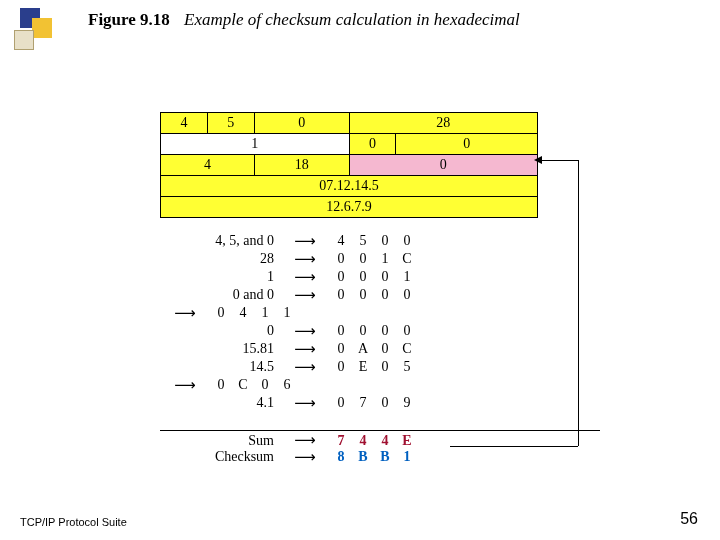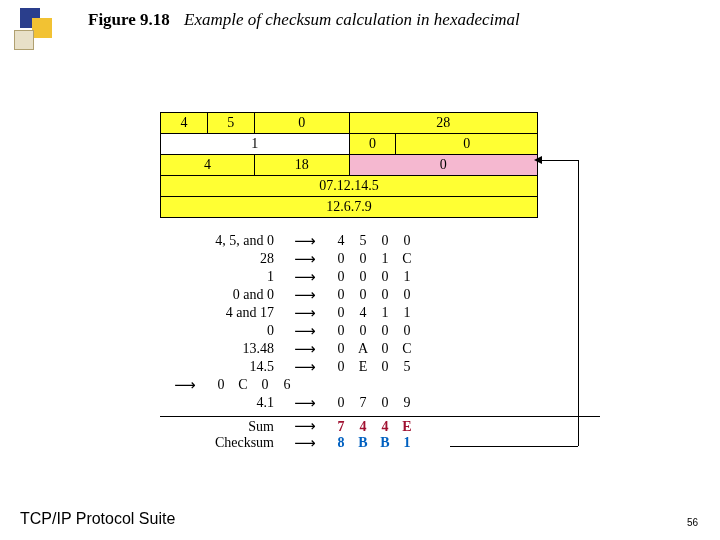--- a/index.html
+++ b/index.html
@@ -71,21 +71,21 @@
     text-align: center;
     font-size: 15px;
     line-height: 1;
   }
   .hexcol {
     width: 22px;
     text-align: center;
   }
   .sum-line {
     border-top: 1px solid #000;
-    margin-top: 4px;
+    margin-top: 18px;
     padding-top: 2px;
   }
   .sum-row  .hexcol { font-weight: bold; color: #a01030; }
   .chk-row  .hexcol { font-weight: bold; color: #0060c0; }
 
   .pointer-line {
     position: absolute;
   }
   .pointer-line.horiz1 { top: 160px; left: 538px; width: 40px; height: 1px; background:#000; }
   .pointer-line.vert   { top: 160px; left: 578px; width: 1px; height: 286px; background:#000; }
@@ -97,28 +97,28 @@
     border-right:4px solid transparent;
     border-bottom:8px solid #000;
     transform: rotate(-90deg);
   }
 
   .footer-left {
     position: absolute;
     bottom: 12px;
     left: 20px;
     font-family: Arial, sans-serif;
-    font-size: 16px;
+    font-size: 11px;
   }
   .footer-right {
     position: absolute;
     bottom: 12px;
     right: 22px;
     font-family: Arial, sans-serif;
-    font-size: 10px;
+    font-size: 16px;
   }
 </style>
 </head>
 <body>
 
 <div class="logo">
   <div class="sq1"></div>
     <div class="sq2"></div>
     <div class="sq3"></div>
 </div>
@@ -185,37 +185,36 @@
         </div>
         <div class="calc-row">
           <div class="calc-label">0 and 0</div>
           <div class="arrow">⟶</div>
           <div class="hexcol">0</div>
           <div class="hexcol">0</div>
           <div class="hexcol">0</div>
           <div class="hexcol">0</div>
         </div>
         <div class="calc-row">
-          <div class="calc-label">4 and 17</div>
           <div class="arrow">⟶</div>
           <div class="hexcol">0</div>
           <div class="hexcol">4</div>
           <div class="hexcol">1</div>
           <div class="hexcol">1</div>
         </div>
         <div class="calc-row">
           <div class="calc-label">0</div>
           <div class="arrow">⟶</div>
           <div class="hexcol">0</div>
           <div class="hexcol">0</div>
           <div class="hexcol">0</div>
           <div class="hexcol">0</div>
         </div>
         <div class="calc-row">
-          <div class="calc-label">13.48</div>
+          <div class="calc-label">15.81</div>
           <div class="arrow">⟶</div>
           <div class="hexcol">0</div>
           <div class="hexcol">A</div>
           <div class="hexcol">0</div>
           <div class="hexcol">C</div>
         </div>
         <div class="calc-row">
           <div class="calc-label">14.5</div>
           <div class="arrow">⟶</div>
           <div class="hexcol">0</div>

